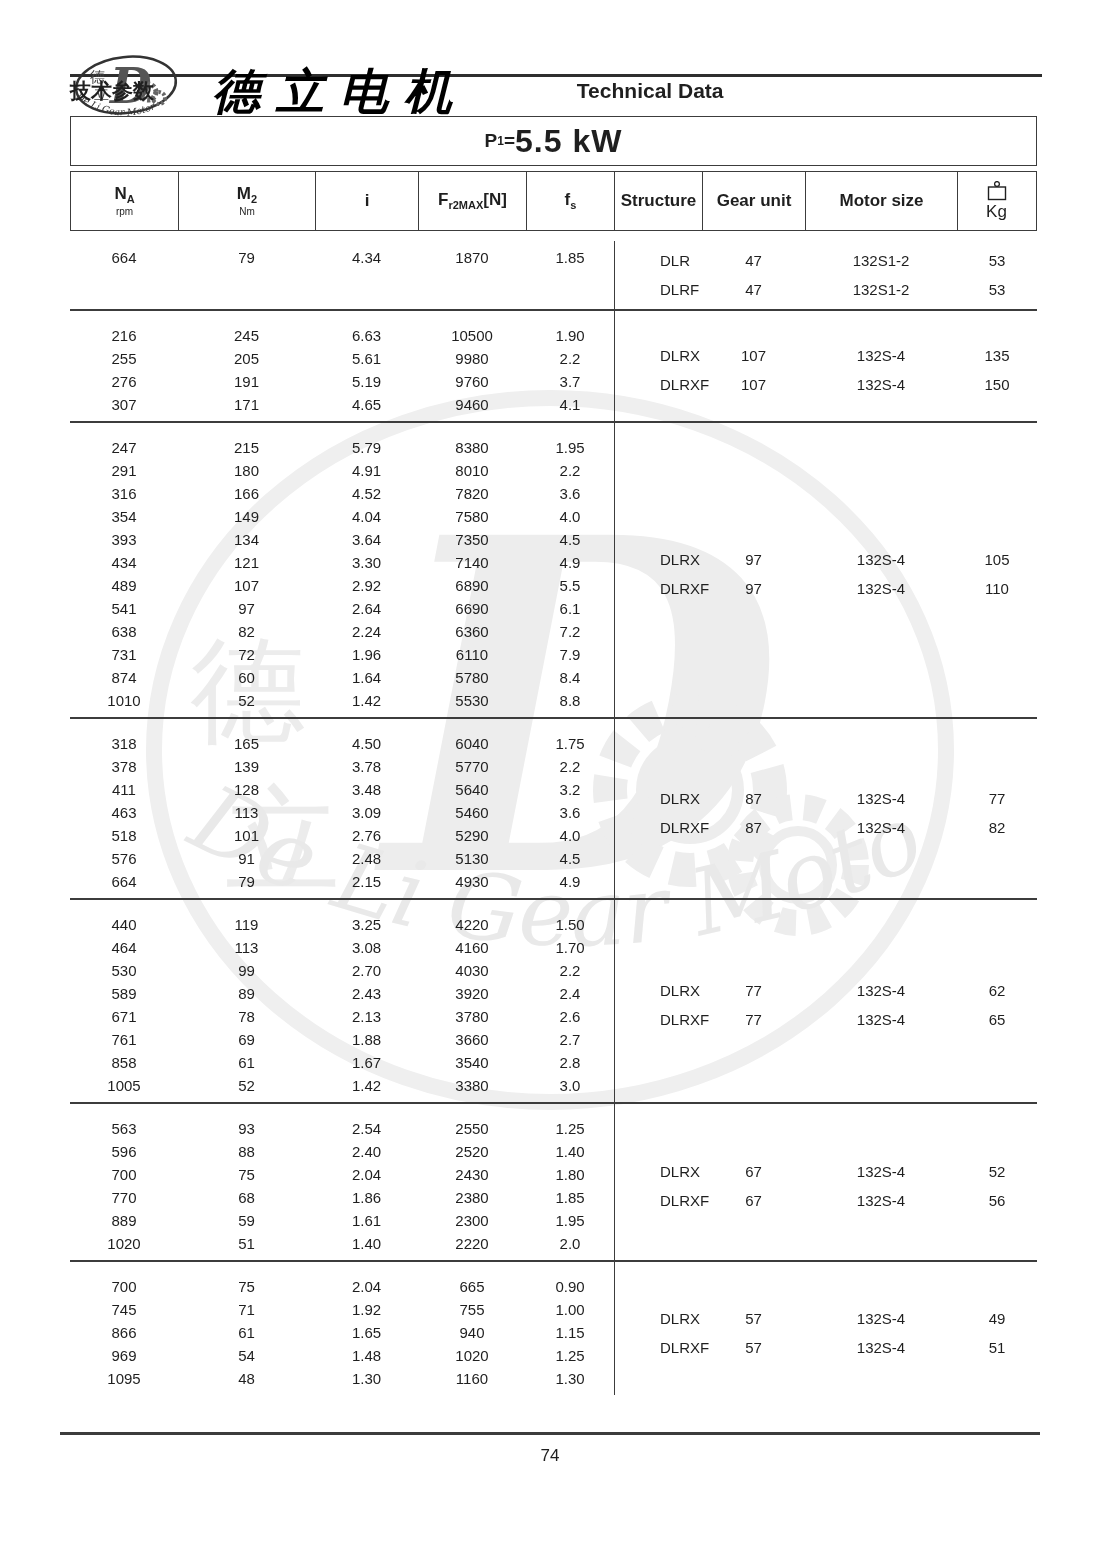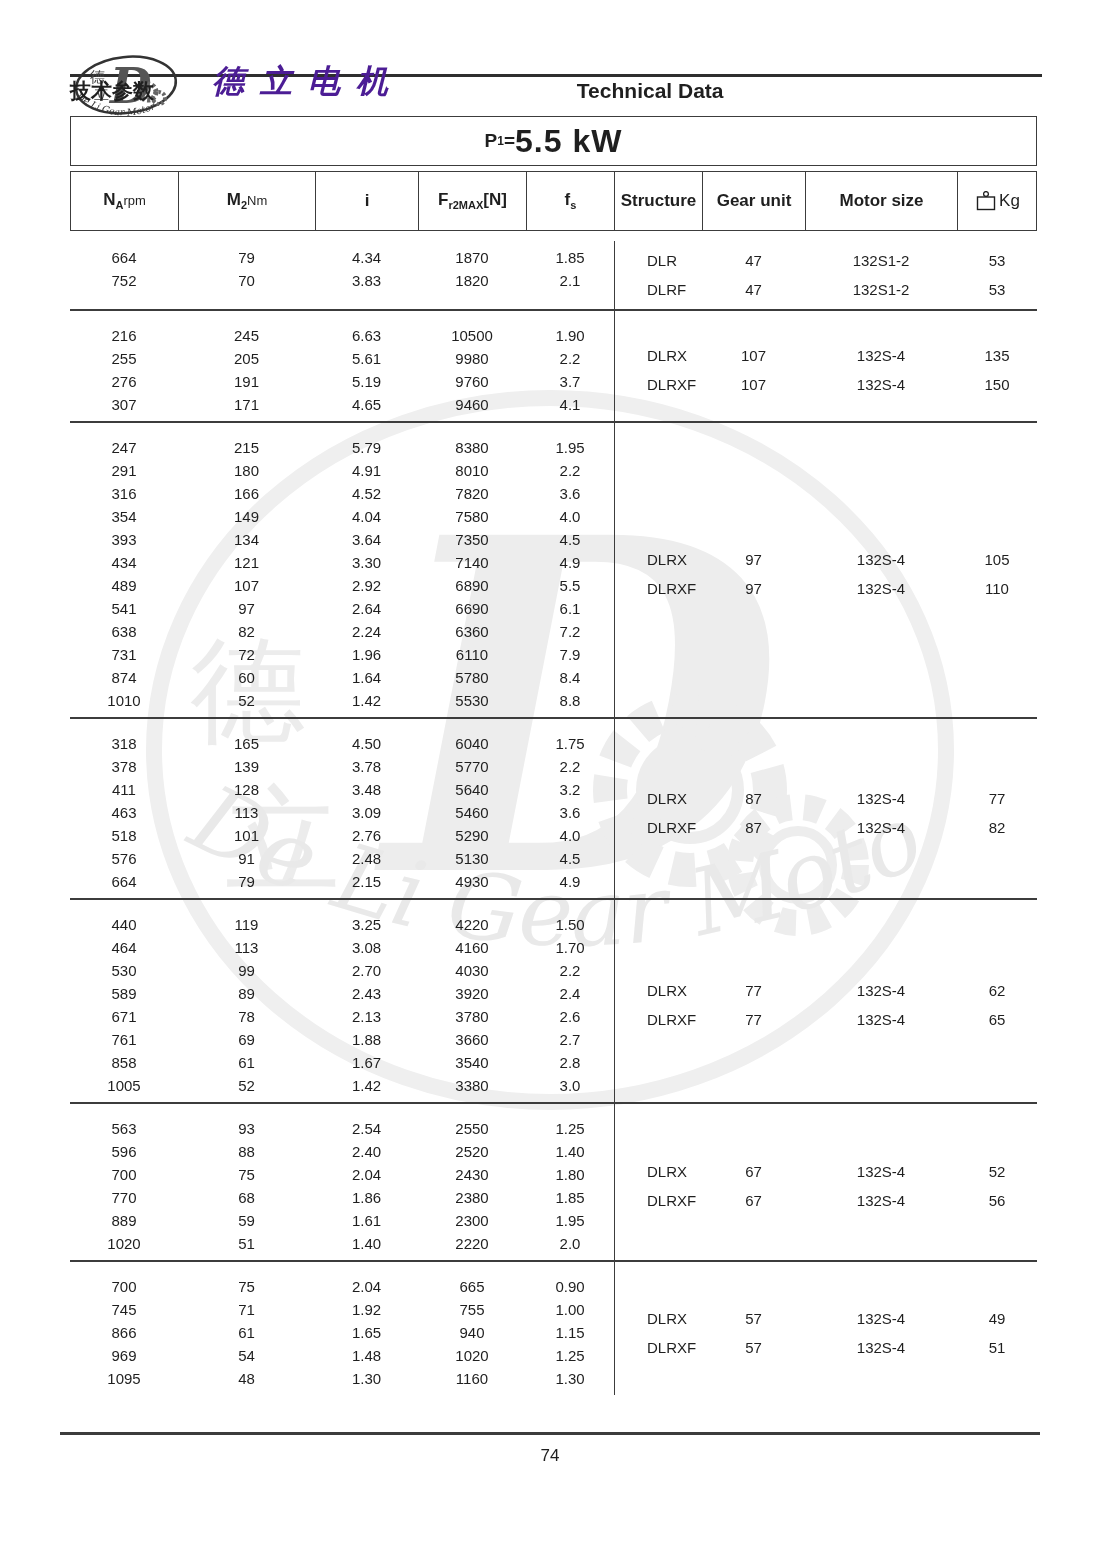--- a/index.html
+++ b/index.html
@@ -8,54 +8,54 @@
   .page { position:relative; width:1100px; height:1555px; background:#fff; overflow:hidden; }
 
   
   .wm { position:absolute; left:130px; top:360px; z-index:0; }
 
   
   .content { position:relative; z-index:1; margin:0 63px 0 70px; }
 
   .brand-row { display:flex; align-items:flex-start; padding-top:52px; height:72px; }
   .brand-name { font-family:"DejaVu Serif", serif; font-style:italic; font-weight:bold;
-                font-size:32px; letter-spacing:16px; margin-left:30px; margin-top:8px; color:#4c1d95; }
+                font-size:48px; letter-spacing:16px; margin-left:30px; margin-top:8px; color:#000000; }
   .top-rule { height:3px; background:#2e2e2e; margin-top:2px; width:972px; }
 
   .section-titles { position:relative; height:30px; }
   .st-zh { position:absolute; left:0; top:0; font-size:21px; font-weight:bold; }
   .st-en { position:absolute; left:60%; transform:translateX(-50%); top:2px; font-size:21px; font-weight:bold; }
 
   .power-box { margin-top:9px; height:50px; border:1.5px solid #3c3c3c;
                display:flex; align-items:center; justify-content:center; }
   .power-box .p-sym { font-size:19px; font-weight:bold; }
   .power-box sub { font-size:12px; font-weight:bold; }
   .power-box .p-eq { font-size:19px; font-weight:bold; }
   .power-box .p-val { font-size:32px; font-weight:bold; letter-spacing:1px; }
 
   .thead { margin-top:5px; height:60px; border:1.5px solid #3c3c3c;
            display:grid; grid-template-columns:108px 137px 103px 108px 88px 88px 103px 152px 77px; }
-  .hcell { border-right:1px solid #3c3c3c; display:flex; flex-direction:row;
+  .hcell { border-right:1px solid #3c3c3c; display:flex; flex-direction:column;
            align-items:center; justify-content:center; line-height:1.15; }
   .hcell:last-child { border-right:none; }
   .h-main { font-size:17px; font-weight:bold; white-space:nowrap; }
   .h-main sub { font-size:11px; font-weight:bold; }
-  .h-unit { font-size:13px; }
+  .h-unit { font-size:10px; }
   .kg-icon { display:block; margin-bottom:1px; }
 
   .tbody { position:relative; margin-top:10px; }
   .vline { position:absolute; left:544px; top:0; bottom:0; width:1px; background:#3c3c3c; }
   .tgroup { display:flex; padding:5px 0; border-bottom:2px solid #3c3c3c;margin-top:8px; }
   .tgroup:last-child { border-bottom:none; }
   .rows { width:544px; }
   .drow { display:grid; grid-template-columns:108px 137px 103px 108px 88px; height:23px; align-items:center; }
   .dcell { text-align:center; font-size:15px; }
   .variants { width:423px; display:flex; flex-direction:column; justify-content:center; }
   .vrow { display:grid; grid-template-columns:88px 103px 152px 80px; height:29px; align-items:center; font-size:15px; }
-  .v0 { text-align:left; padding-left:33px; }
+  .v0 { text-align:left; padding-left:46px; }
   .v1,.v2,.v3 { text-align:center; }
 
   .footer-rule { position:absolute; left:60px; right:60px; top:1432px; height:3px; background:#3c3c3c; z-index:1; }
   .page-num { position:absolute; top:1446px; left:0; width:100%; text-align:center; font-size:17px; z-index:1; }
 </style>
 </head>
 <body>
 
 <div class="page">
 
@@ -149,27 +149,20 @@
       <div class="vline"></div>
     <div class="tgroup">
           <div class="rows">
             <div class="drow">
               <span class="dcell c0">664</span>
               <span class="dcell c1">79</span>
               <span class="dcell c2">4.34</span>
               <span class="dcell c3">1870</span>
               <span class="dcell c4">1.85</span>
             </div>
-            <div class="drow">
-              <span class="dcell c0">752</span>
-              <span class="dcell c1">70</span>
-              <span class="dcell c2">3.83</span>
-              <span class="dcell c3">1820</span>
-              <span class="dcell c4">2.1</span>
-            </div>
           </div>
           <div class="variants">
             <div class="vrow">
               <span class="vcell v0">DLR</span>
               <span class="vcell v1">47</span>
               <span class="vcell v2">132S1-2</span>
               <span class="vcell v3">53</span>
             </div>
             <div class="vrow">
               <span class="vcell v0">DLRF</span>

